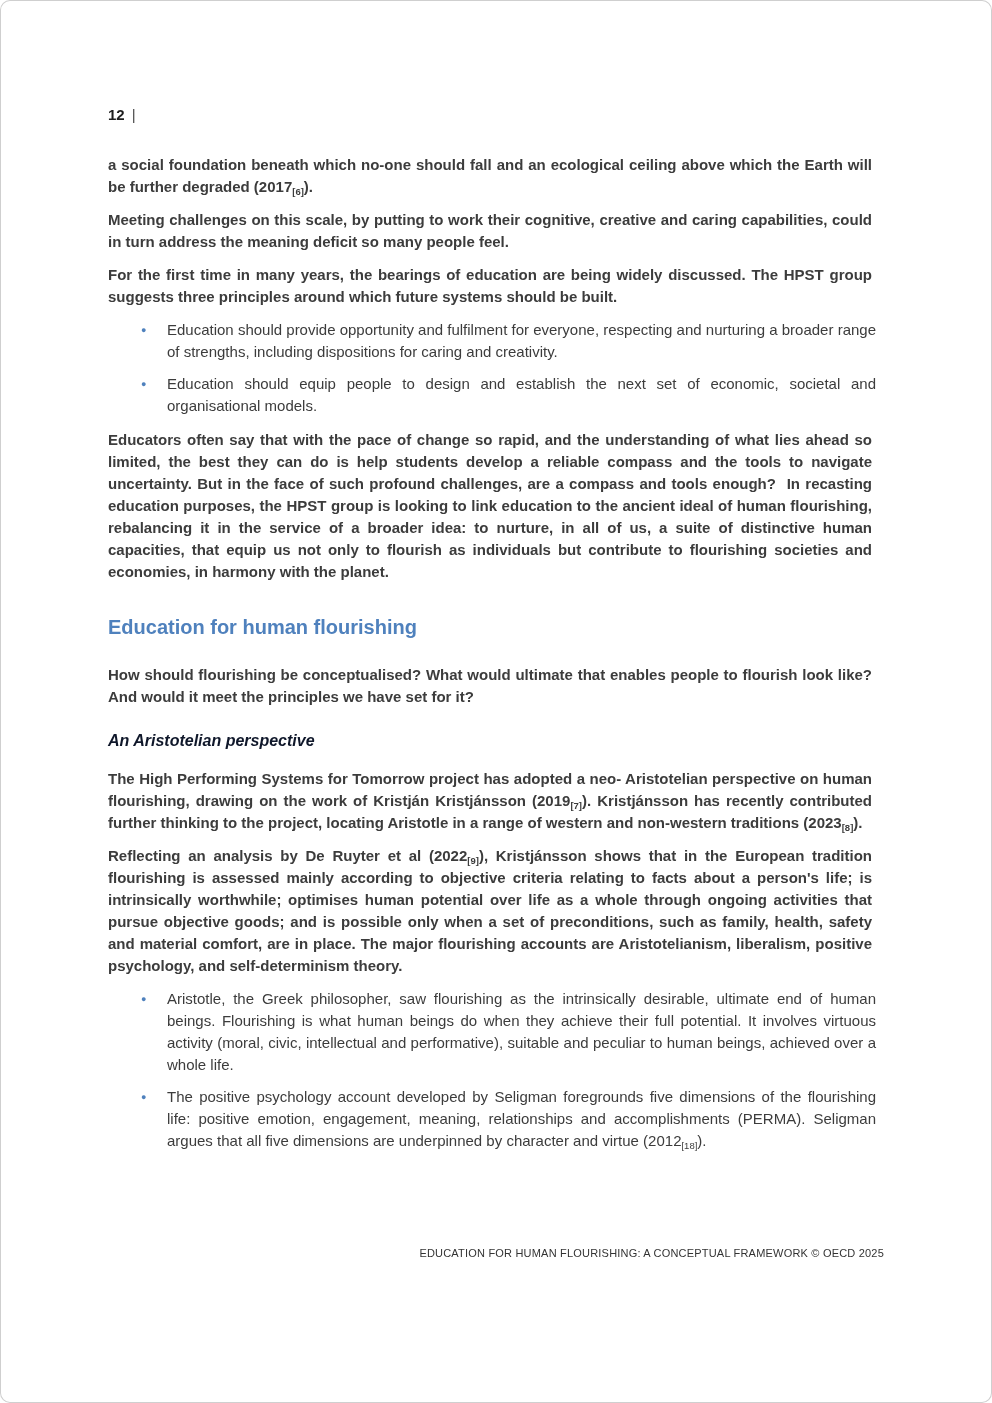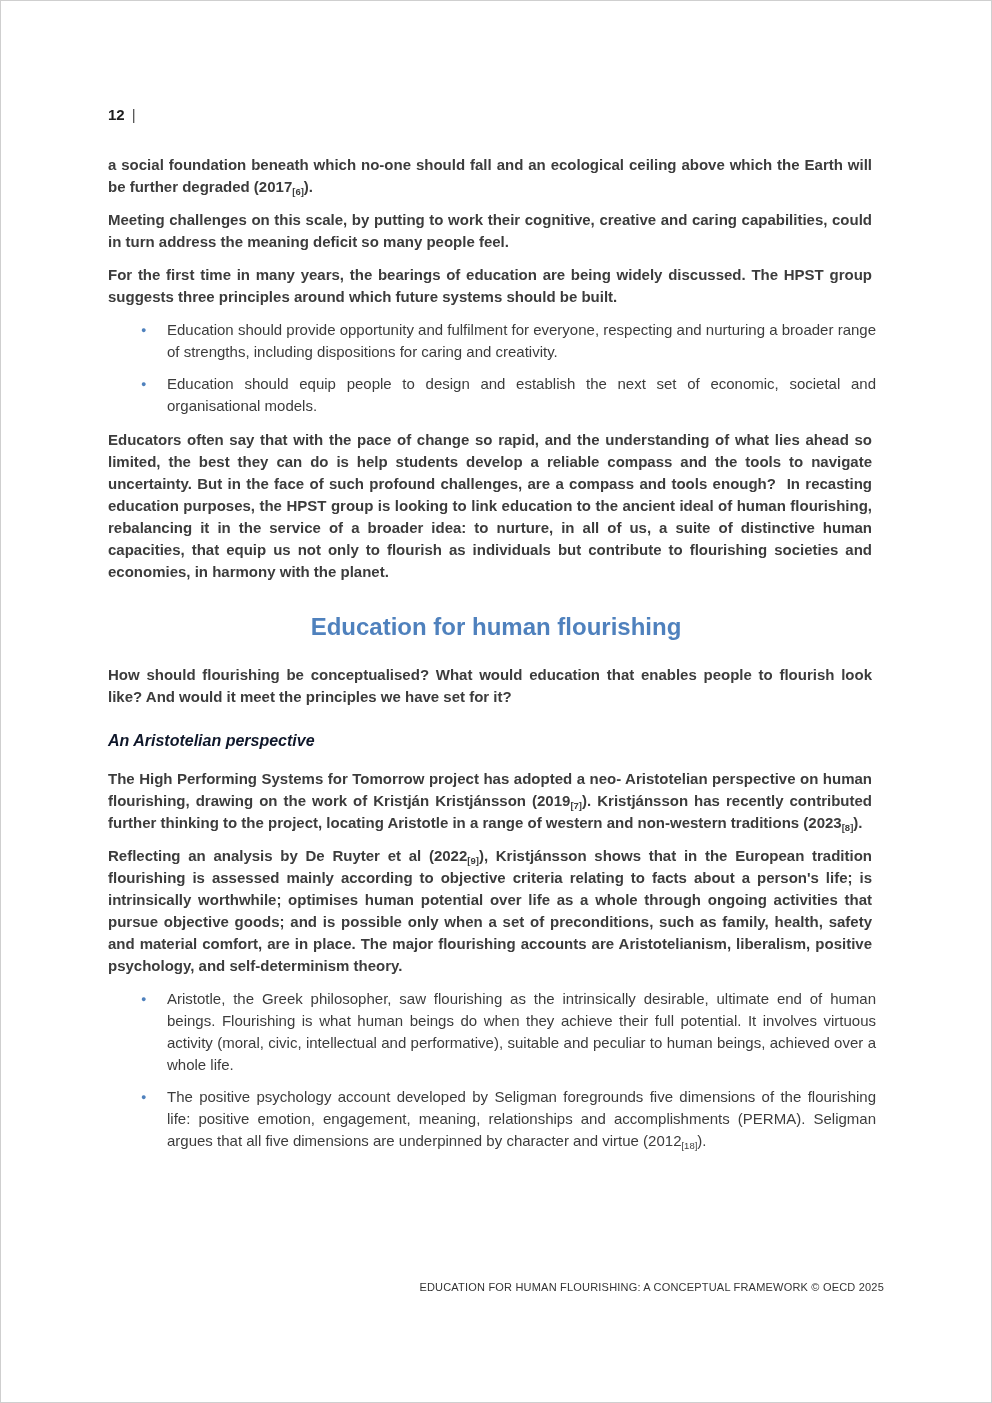--- a/index.html
+++ b/index.html
@@ -9,20 +9,21 @@
     height: 1403px;
     box-sizing: border-box;
     padding: 104px 108px 0 108px;
     background: #ffffff;
     box-shadow: inset 0 0 0 1px #cfcfcf;
     font-family: "Liberation Sans", "DejaVu Sans", sans-serif;
     font-size: 15px;
     line-height: 22px;
     color: var(--body-text, #3c3c3c);
     overflow: hidden;
+    border-radius: 10px;
   }
   .page-header { margin: 0 0 28px 0; }
   .page-num { font-weight: bold; color: #1d1d1d; }
   .page-sep { margin-left: 7px; font-weight: 400; color: #4a4a4a; }
   p.body-p { margin: 0 12px 11px 0; text-align: justify; font-weight: bold; }
   ul.bullets { list-style: none; margin: 3px 8px 12px 0; padding: 0; }
   ul.bullets li {
     position: relative;
     padding-left: 59px;
     margin: 0 0 10px 0;
@@ -32,42 +33,41 @@
     content: "\25CF";
     position: absolute;
     left: 33px;
     top: 0;
     font-size: 9px;
     line-height: 22px;
     color: var(--accent-blue, #4f81bd);
   }
   h1.section-heading {
     margin: 31px 0 24px 0;
-    font-size: 24px;
+    font-size: 20px;
     line-height: 26px;
     font-weight: bold;
     color: var(--accent-blue, #4f81bd);
-    text-align: center;
   }
   h2.subsection-heading {
     margin: 23px 0 17px 0;
     font-size: 16px;
     line-height: 20px;
     font-weight: bold;
     font-style: italic;
     color: #0f172a;
   }
   sub.cite {
     font-size: 9.5px;
     line-height: 0;
     vertical-align: -3px;
   }
   .page-footer {
     position: absolute;
-    top: 1280px;
+    top: 1246px;
     right: 108px;
     font-size: 11px;
     line-height: 14px;
     letter-spacing: 0.2px;
     color: #333333;
     white-space: nowrap;
   }
 </style>
 </head>
 <body>
@@ -86,21 +86,21 @@
 
   <ul class="bullets">
     <li><span>Education should provide opportunity and fulfilment for everyone, respecting and nurturing a broader range of strengths, including dispositions for caring and creativity.</span></li>
     <li><span>Education should equip people to design and establish the next set of economic, societal and organisational models.</span></li>
   </ul>
 
   <p class="body-p"><span>Educators often say that with the pace of change so rapid, and the understanding of what lies ahead so limited, the best they can do is help students develop a reliable compass and the tools to navigate uncertainty. But in the face of such profound challenges, are a compass and tools enough?&nbsp; In recasting education purposes, the HPST group is looking to link education to the ancient ideal of human flourishing, rebalancing it in the service of a broader idea: to nurture, in all of us, a suite of distinctive human capacities, that equip us not only to flourish as individuals but contribute to flourishing societies and economies, in harmony with the planet.</span></p>
 
   <h1 class="section-heading">Education for human flourishing</h1>
 
-  <p class="body-p"><span>How should flourishing be conceptualised? What would education that enables people to flourish look like? And would it meet the principles we have set for it?</span></p>
+  <p class="body-p"><span>How should flourishing be conceptualised? What would ultimate that enables people to flourish look like? And would it meet the principles we have set for it?</span></p>
 
   <h2 class="subsection-heading">An Aristotelian perspective</h2>
 
   <p class="body-p"><span>The High Performing Systems for Tomorrow project has adopted a neo- Aristotelian perspective on human flourishing, drawing on the work of Kristján Kristjánsson (2019</span><sub class="cite">[7]</sub><span>). Kristjánsson has recently contributed further thinking to the project, locating Aristotle in a range of western and non-western traditions (2023</span><sub class="cite">[8]</sub><span>).</span></p>
 
   <p class="body-p"><span>Reflecting an analysis by De Ruyter et al (2022</span><sub class="cite">[9]</sub><span>), Kristjánsson shows that in the European tradition flourishing is assessed mainly according to objective criteria relating to facts about a person's life; is intrinsically worthwhile; optimises human potential over life as a whole through ongoing activities that pursue objective goods; and is possible only when a set of preconditions, such as family, health, safety and material comfort, are in place. The major flourishing accounts are Aristotelianism, liberalism, positive psychology, and self-determinism theory.</span></p>
 
   <ul class="bullets">
     <li><span>Aristotle, the Greek philosopher, saw flourishing as the intrinsically desirable, ultimate end of human beings. Flourishing is what human beings do when they achieve their full potential. It involves virtuous activity (moral, civic, intellectual and performative), suitable and peculiar to human beings, achieved over a whole life.</span></li>
     <li><span>The positive psychology account developed by Seligman foregrounds five dimensions of the flourishing life: positive emotion, engagement, meaning, relationships and accomplishments (PERMA). Seligman argues that all five dimensions are underpinned by character and virtue (2012</span><sub class="cite">[18]</sub><span>).</span></li>

